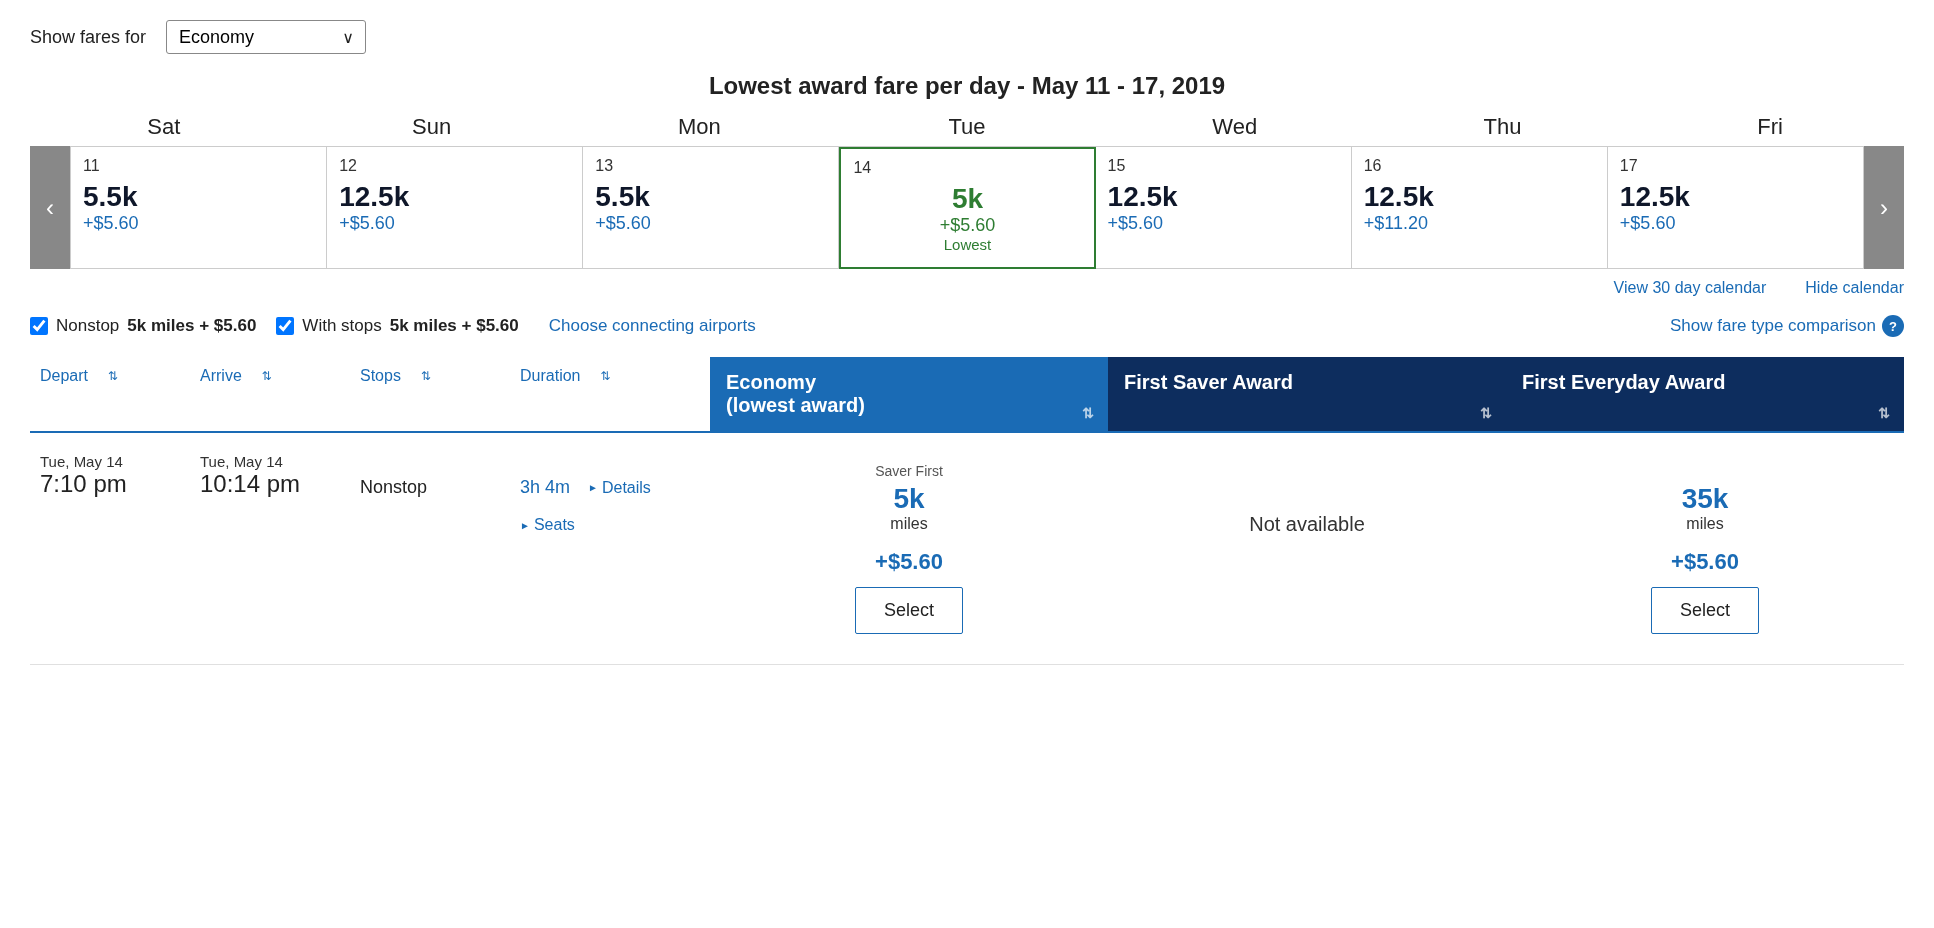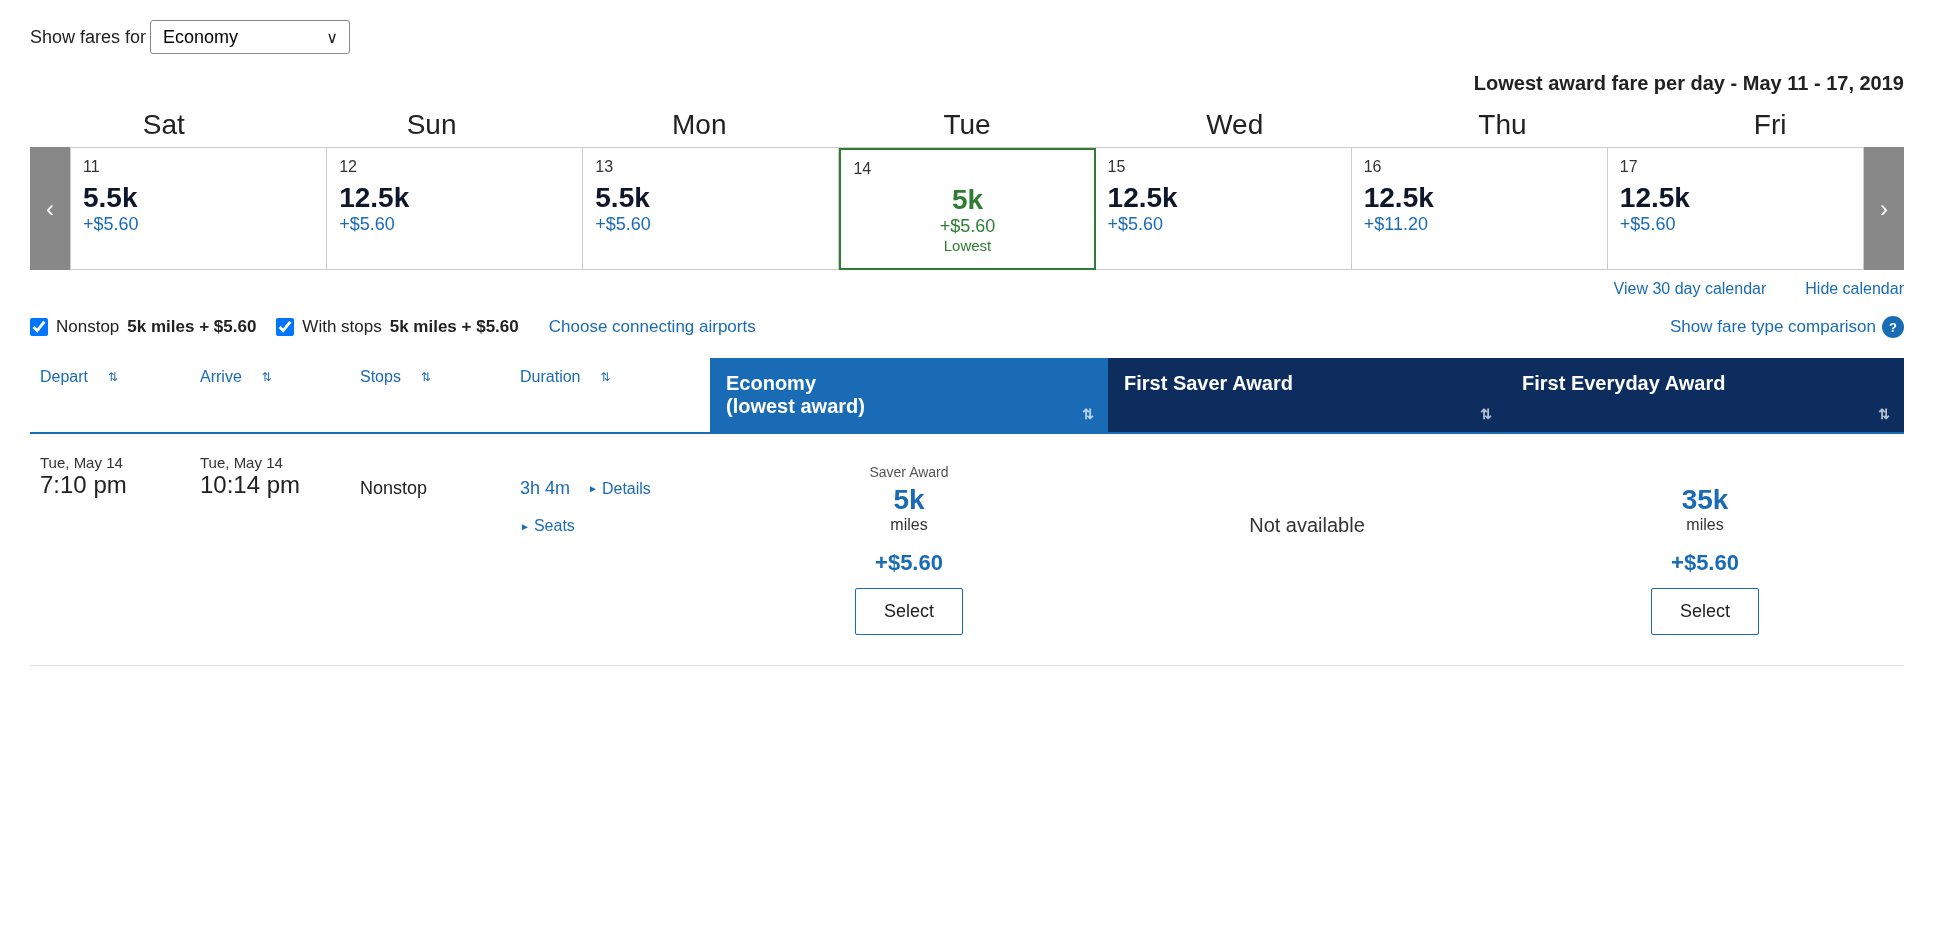--- a/index.html
+++ b/index.html
@@ -1,39 +1,39 @@
 <!DOCTYPE html>
 <html><head>
   <meta charset="utf-8">
   <style>
     * { box-sizing: border-box; margin: 0; padding: 0; }
     body { font-family: Arial, sans-serif; background: #fff; color: #222; font-size: 16px; }
 
     .page { width: 1934px; min-height: 928px; padding: 20px 30px; }
 
     
-    .fares-for-row { display: flex; align-items: center; gap: 4px; margin-bottom: 18px; }
+    .fares-for-row { display: flex; align-items: center; gap: 20px; margin-bottom: 18px; }
     .fares-for-label { font-size: 18px; color: #222; }
     .fares-for-select {
       border: 1.5px solid #888; border-radius: 3px; padding: 6px 40px 6px 12px;
       font-size: 18px; background: #fff; appearance: none; cursor: pointer;
       min-width: 200px; position: relative;
     }
     .select-wrapper { position: relative; display: inline-block; }
     .select-wrapper::after {
       content: "∨"; position: absolute; right: 12px; top: 50%; transform: translateY(-50%);
       pointer-events: none; font-size: 16px; color: #222;
     }
 
     
-    .calendar-title { text-align: right; font-size: 20px; font-weight: bold; margin-bottom: 10px; }
+    .calendar-title { text-align: center; font-size: 24px; font-weight: bold; margin-bottom: 10px; }
 
     
     .calendar-container { position: relative; margin-bottom: 10px; }
-    .calendar-days-header { display: grid; grid-template-columns: repeat(7, 1fr); text-align: center; font-size: 28px; color: #222; margin-bottom: 2px; }
+    .calendar-days-header { display: grid; grid-template-columns: repeat(7, 1fr); text-align: center; font-size: 22px; color: #222; margin-bottom: 2px; }
     .calendar-days-header div { padding: 4px 0; }
 
     .calendar-row { display: flex; align-items: stretch; }
     .cal-nav {
       width: 40px; background: #888; color: #fff; display: flex; align-items: center; justify-content: center;
       font-size: 24px; cursor: pointer; flex-shrink: 0;
     }
     .calendar-cells { display: grid; grid-template-columns: repeat(7, 1fr); flex: 1; border-left: 1px solid #ccc; border-top: 1px solid #ccc; }
     .cal-cell {
       border-right: 1px solid #ccc; border-bottom: 1px solid #ccc; padding: 10px 12px 14px;
@@ -287,21 +287,21 @@
             <span>Details</span>
           </a>
           <a class="flight-link">
             <span class="triangle-icon">►</span>
             <span>Seats</span>
           </a>
         </div>
       </div>
 
       <div class="fare-cell">
-        <div class="fare-type-label">Saver Award</div>
+        <div class="fare-type-label">Saver First</div>
         <div class="fare-miles">5k</div>
         <span class="fare-miles-unit">miles</span>
         <div class="fare-fee">+$5.60</div>
         <button class="select-btn">Select</button>
       </div>
 
       <div class="fare-cell">
         <div style="margin-top: 50px;">
           <span class="not-available">Not available</span>
         </div>

